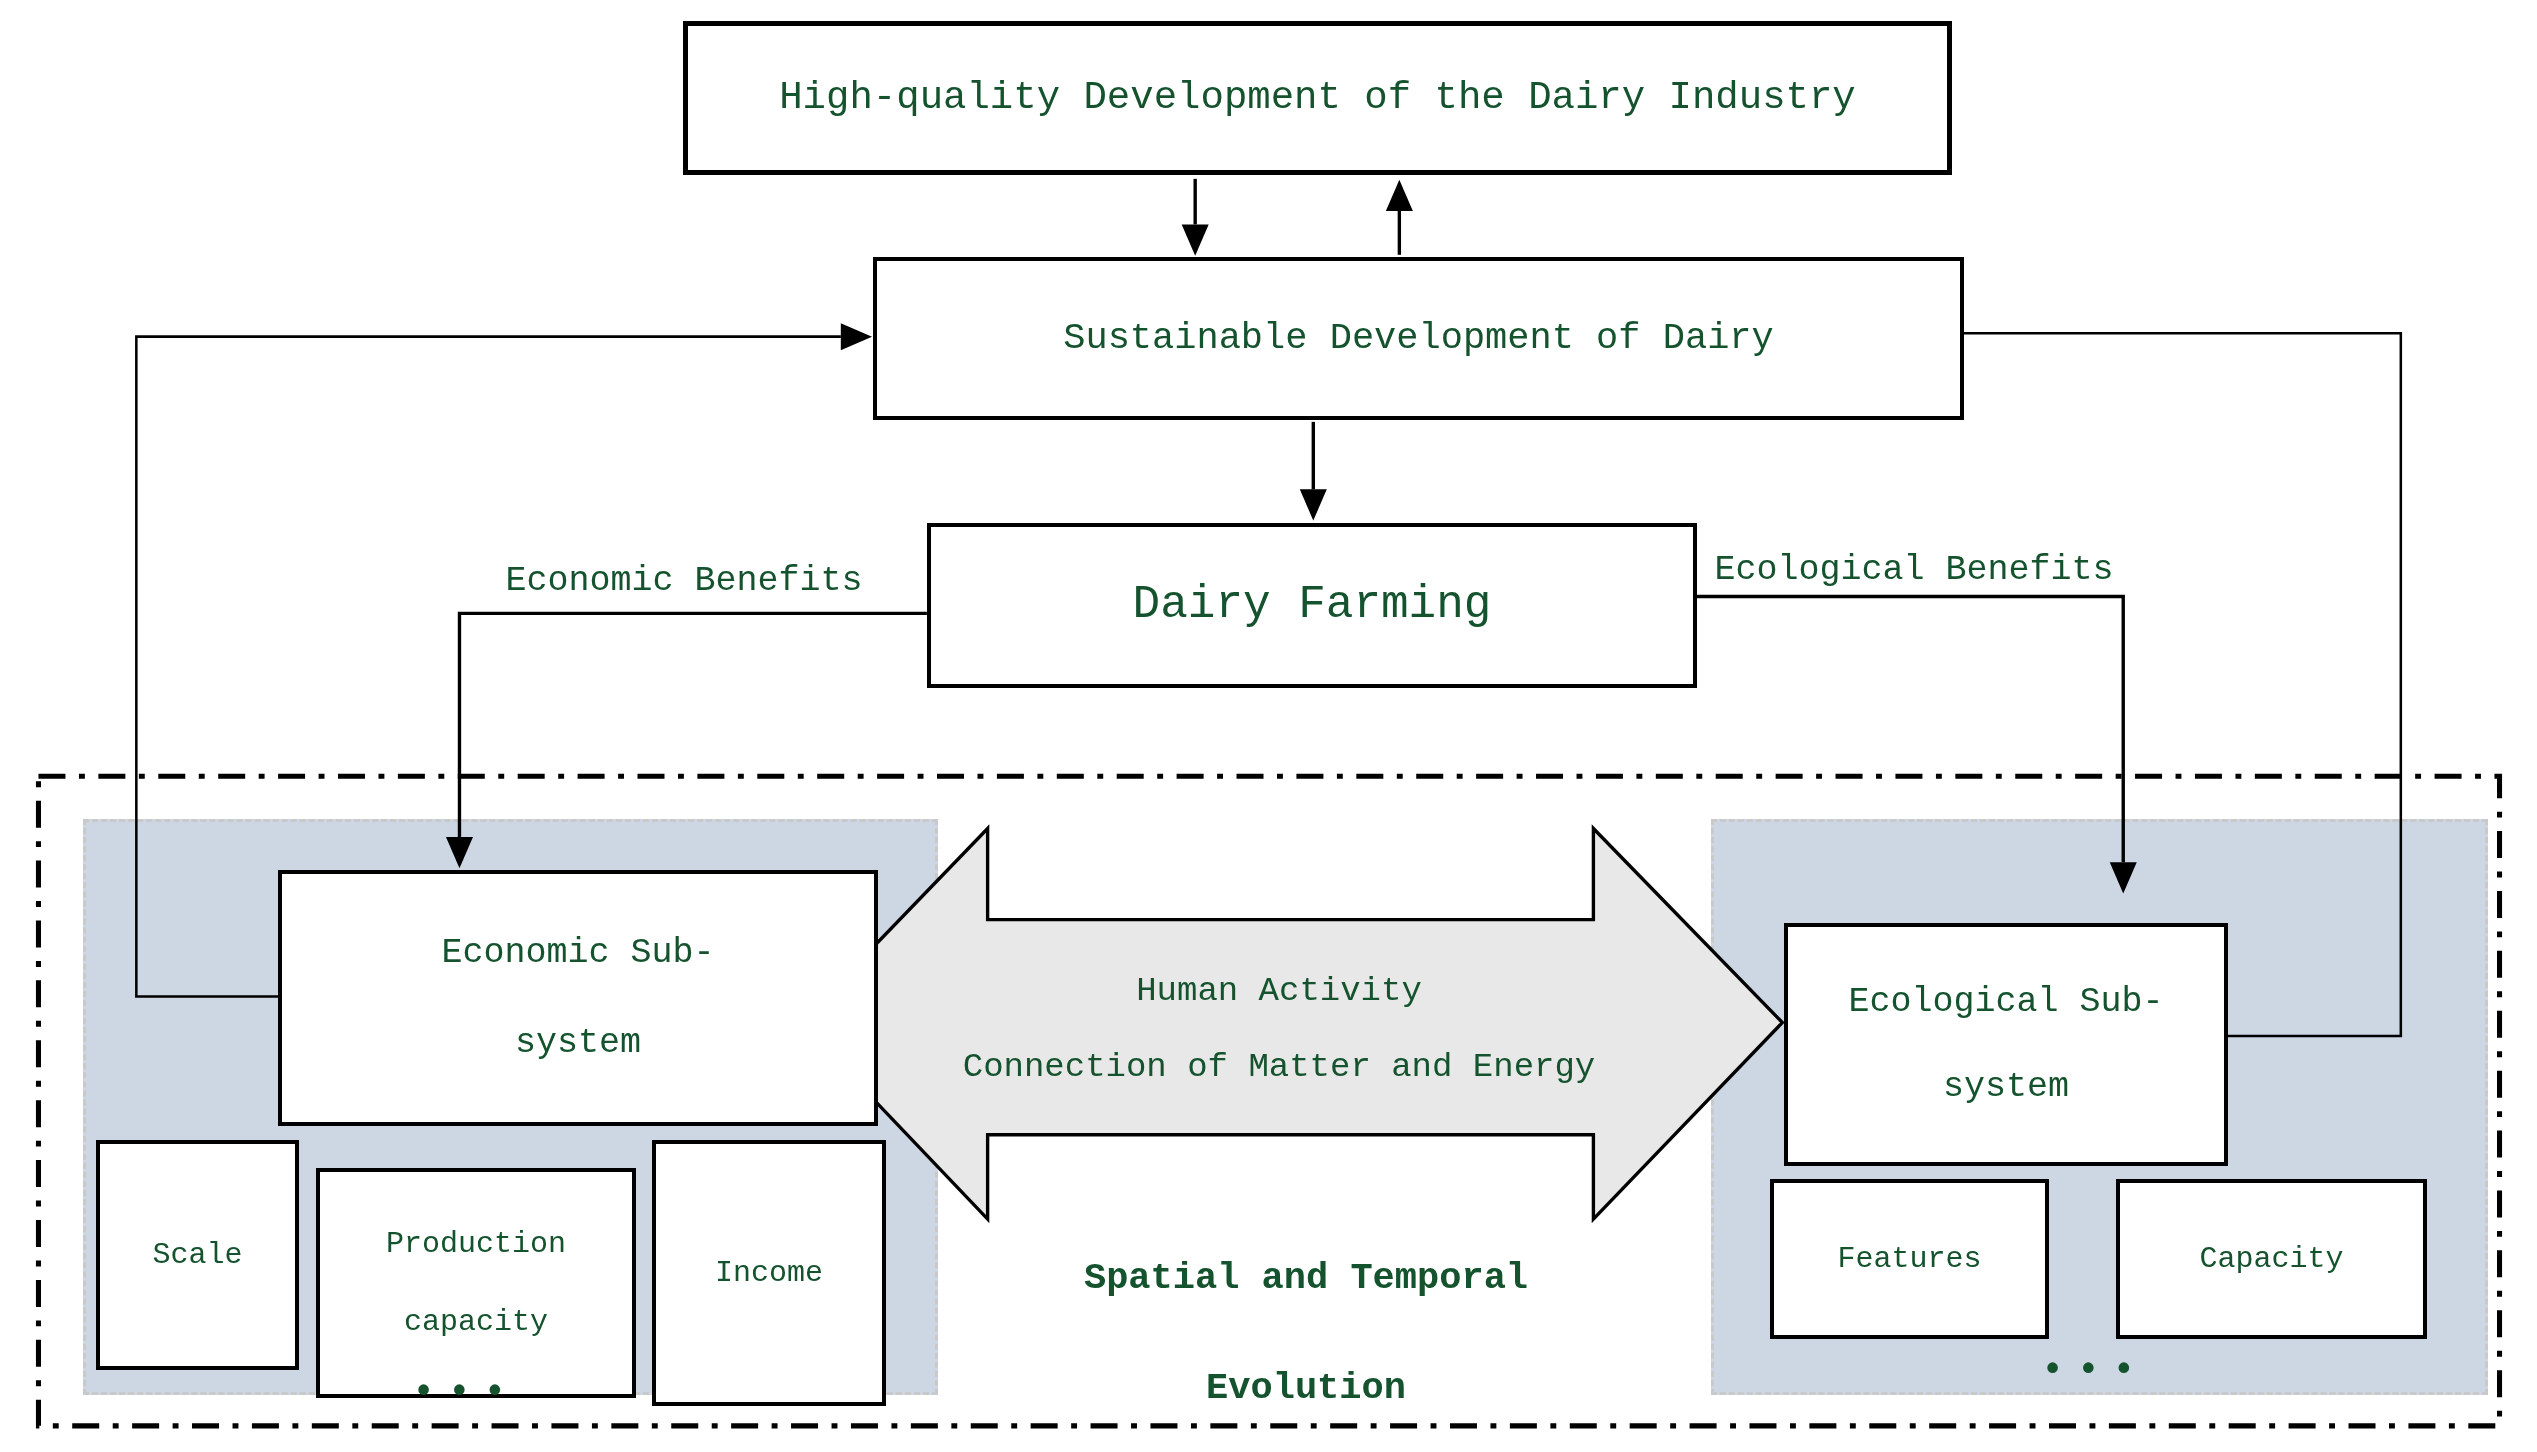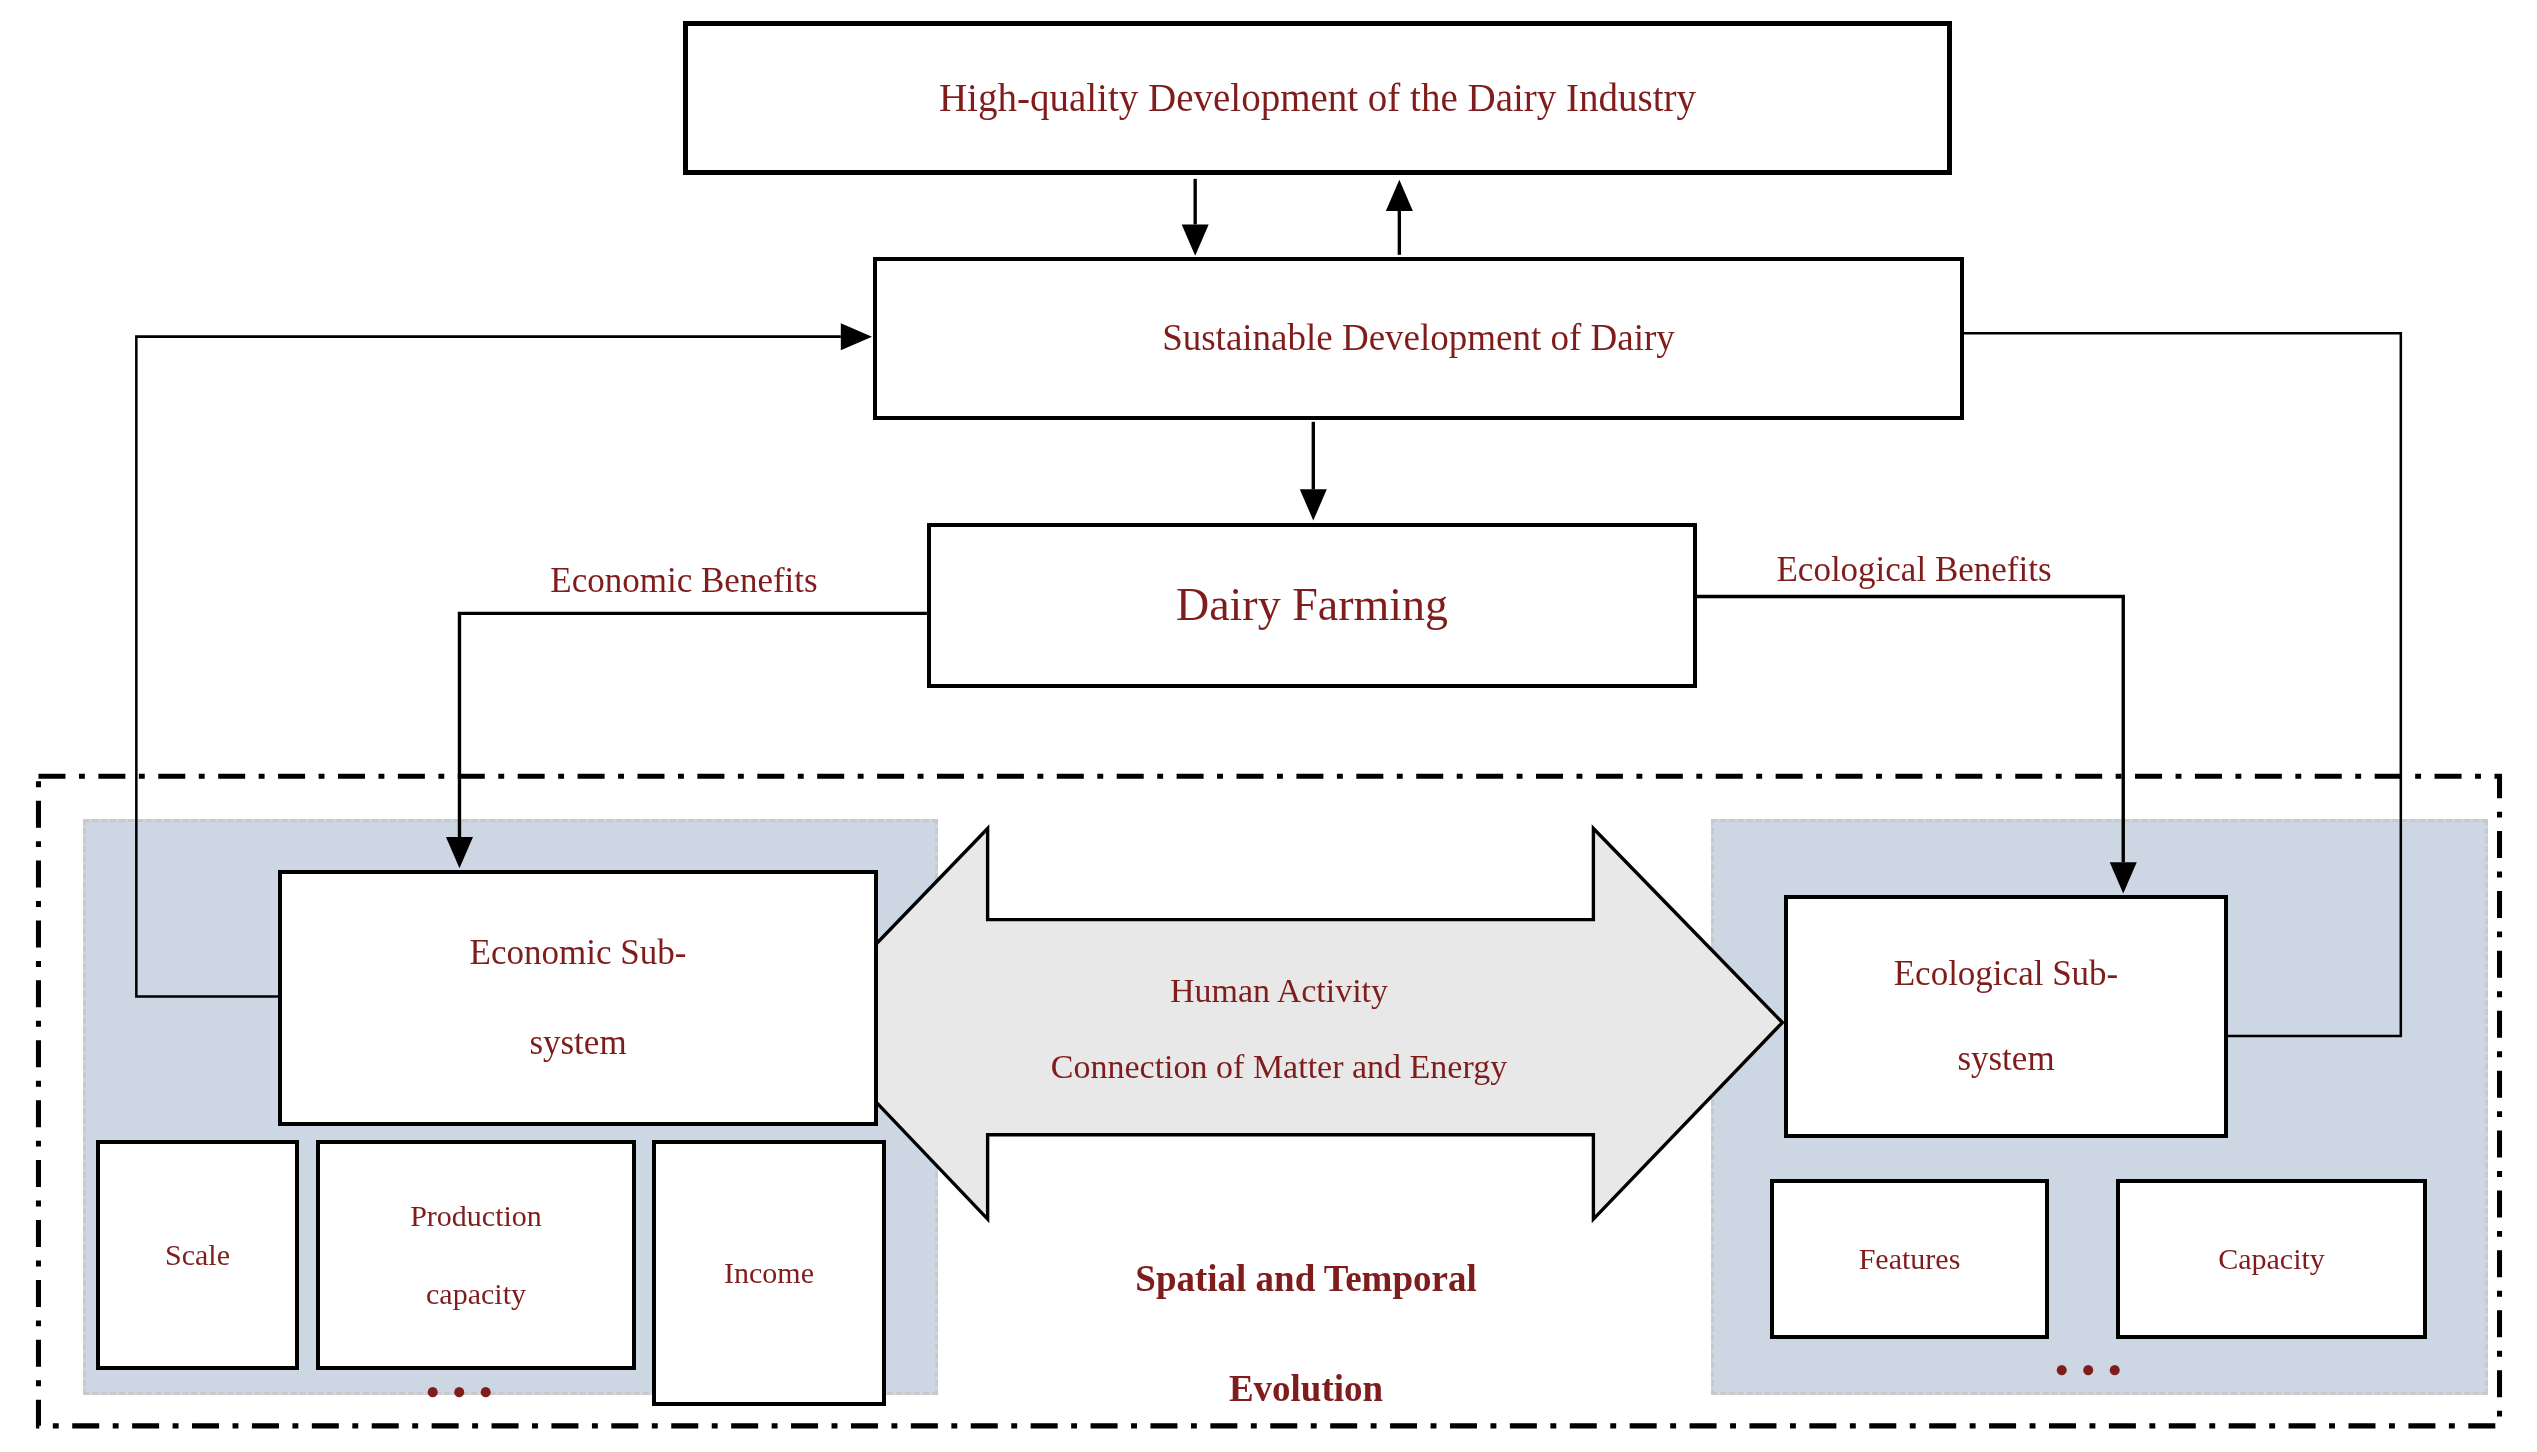--- a/index.html
+++ b/index.html
@@ -5,39 +5,39 @@
   :root{
     --panel-fill:#cdd6e3;
     --panel-border:#c9c9c9;
     --arrow-fill:#e8e8e8;
     --line:#000000;
     --background:#ffffff;
   }
   html,body{margin:0;padding:0;background:var(--background);}
   .stage{
     position:relative;width:2538px;height:1452px;background:var(--background);
-    font-family:Liberation Serif, serif;color:#7f1d1d;overflow:hidden;
+    font-family:Liberation Mono, monospace;color:#14532d;overflow:hidden;
   }
   .panel{
     position:absolute;background:var(--panel-fill);
     border:3.4px dashed var(--panel-border);box-sizing:border-box;
   }
   .nodebox{
     position:absolute;background:#fff;border:4.2px solid var(--line);box-sizing:border-box;
     display:flex;flex-direction:column;align-items:center;justify-content:center;
     text-align:center;line-height:1.15;
   }
   .nodebox.thick{border-width:5px;}
   .lbl{
     position:absolute;transform:translate(-50%,-50%);white-space:nowrap;text-align:center;
   }
   .f46{font-size:39px;} .f44{font-size:37px;} .f54{font-size:46px;}
   .f42{font-size:35px;} .f40{font-size:34px;} .f36{font-size:30px;}
   .bold{font-weight:bold;}
-  .gap58{gap:49px;} .gap52{gap:44px;}
+  .gap58{gap:49px;} .gap52{gap:44px;margin-top:28px;}
   .ellipsis{
     position:absolute;transform:translate(-50%,-50%);font-size:37px;font-weight:bold;
     letter-spacing:13.5px;white-space:nowrap;
   }
   svg.layer{position:absolute;left:0;top:0;}
   .connector{stroke:var(--line);stroke-width:4;fill:none;}
   .connector.thin{stroke-width:3;}
   .arrowhead{fill:var(--line);stroke:none;}
   .dashdot{stroke:var(--line);stroke-width:6;fill:none;}
   .bigarrow{fill:var(--arrow-fill);stroke:var(--line);stroke-width:4;}

